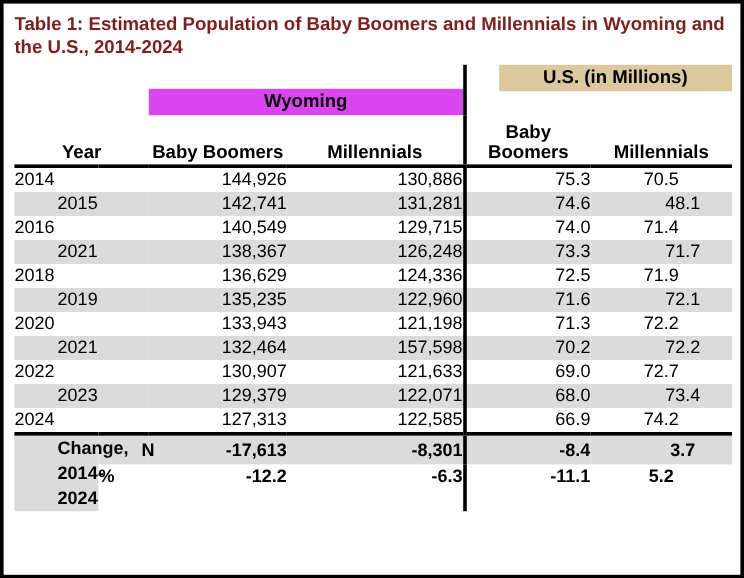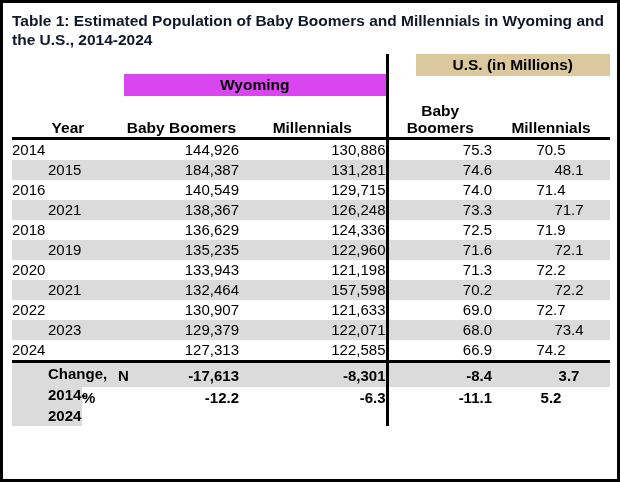--- a/index.html
+++ b/index.html
@@ -14,21 +14,21 @@
     height: 482px;
     border: 3px solid #000000;
     background: #ffffff;
     padding: 8px 9px 6px 9px;
     overflow: hidden;
   }
   .title {
     font-size: 15.5px;
     font-weight: bold;
     line-height: 19px;
-    color: #0f172a;
+    color: #7f1d1d;
     max-width: 592px;
     margin-bottom: 5px;
   }
   table.pop {
     border-collapse: collapse;
     table-layout: fixed;
     width: 598px;
     font-size: 15px;
     color: #000000;
   }
@@ -138,21 +138,21 @@
 
     <tr class="data-row">
           <td class="year" colspan="2">2014</td>
           <td class="num n3">144,926</td>
           <td class="num n4">130,886</td>
           <td class="num n5 vdiv">75.3</td>
           <td class="num n6">70.5</td>
         </tr>
         <tr class="data-row stripe">
           <td class="year" colspan="2">2015</td>
-          <td class="num n3">184,387</td>
+          <td class="num n3">142,741</td>
           <td class="num n4">131,281</td>
           <td class="num n5 vdiv">74.6</td>
           <td class="num n6">48.1</td>
         </tr>
         <tr class="data-row">
           <td class="year" colspan="2">2016</td>
           <td class="num n3">140,549</td>
           <td class="num n4">129,715</td>
           <td class="num n5 vdiv">74.0</td>
           <td class="num n6">71.4</td>

